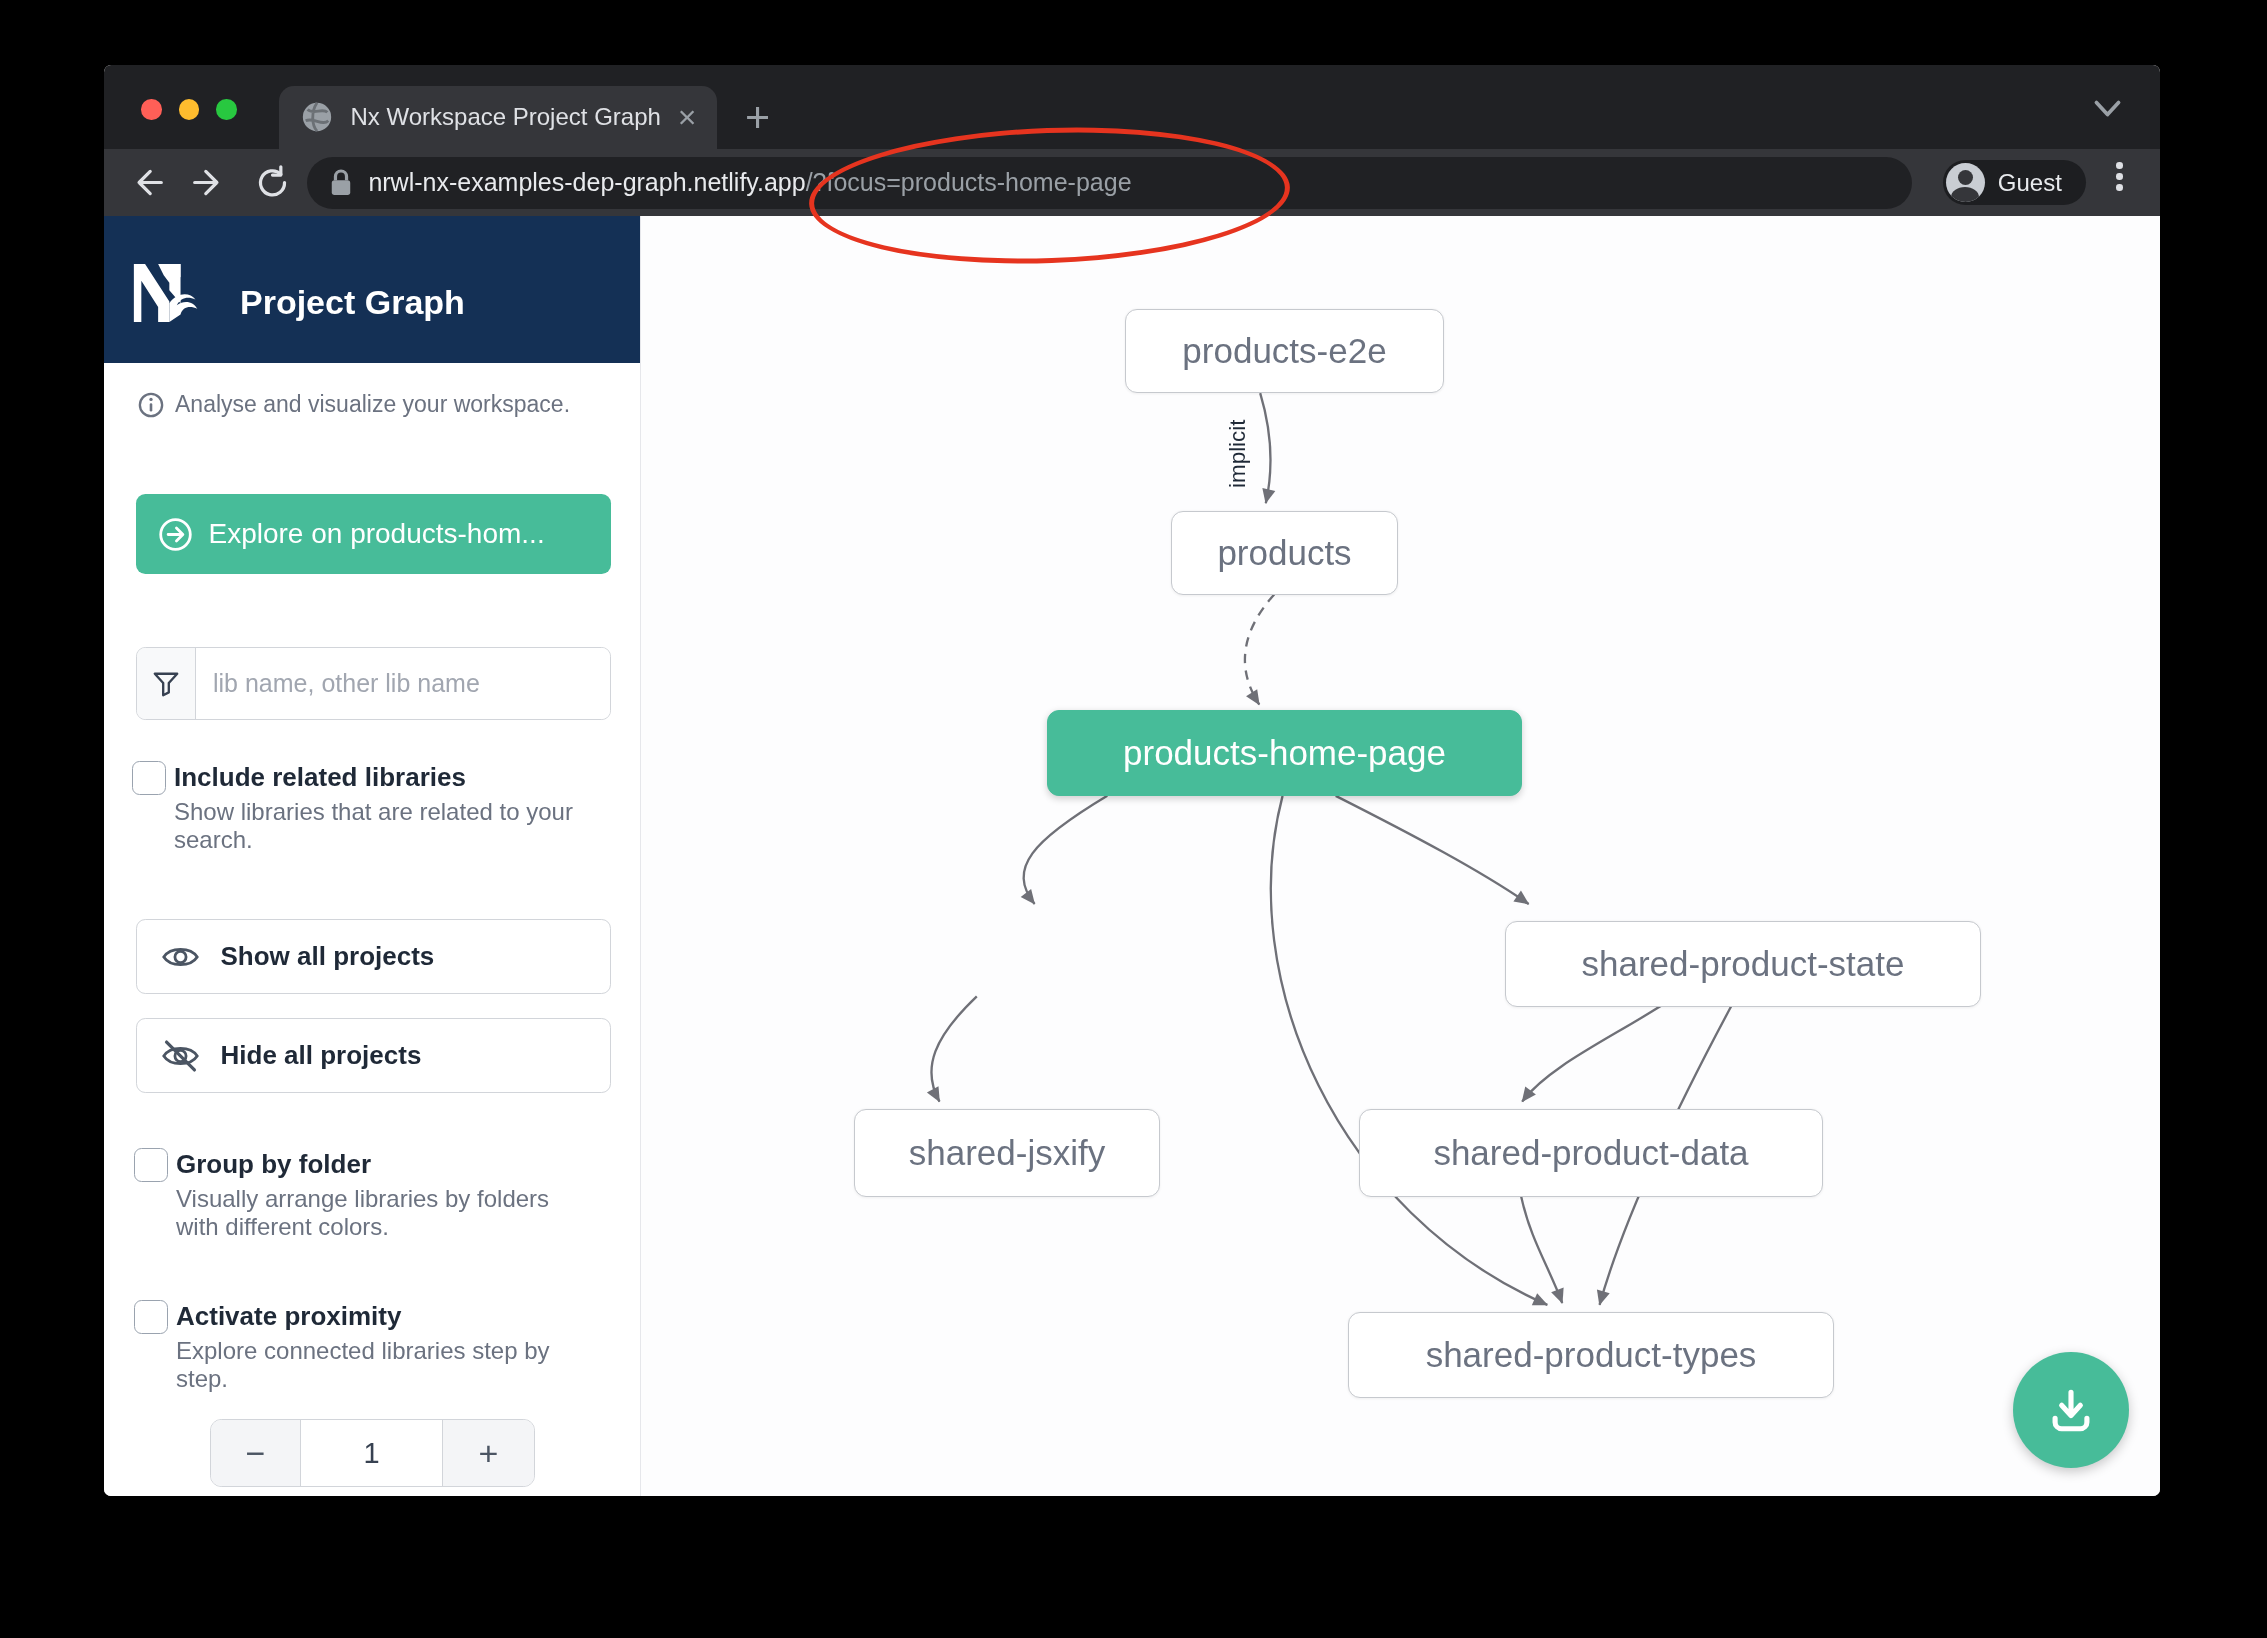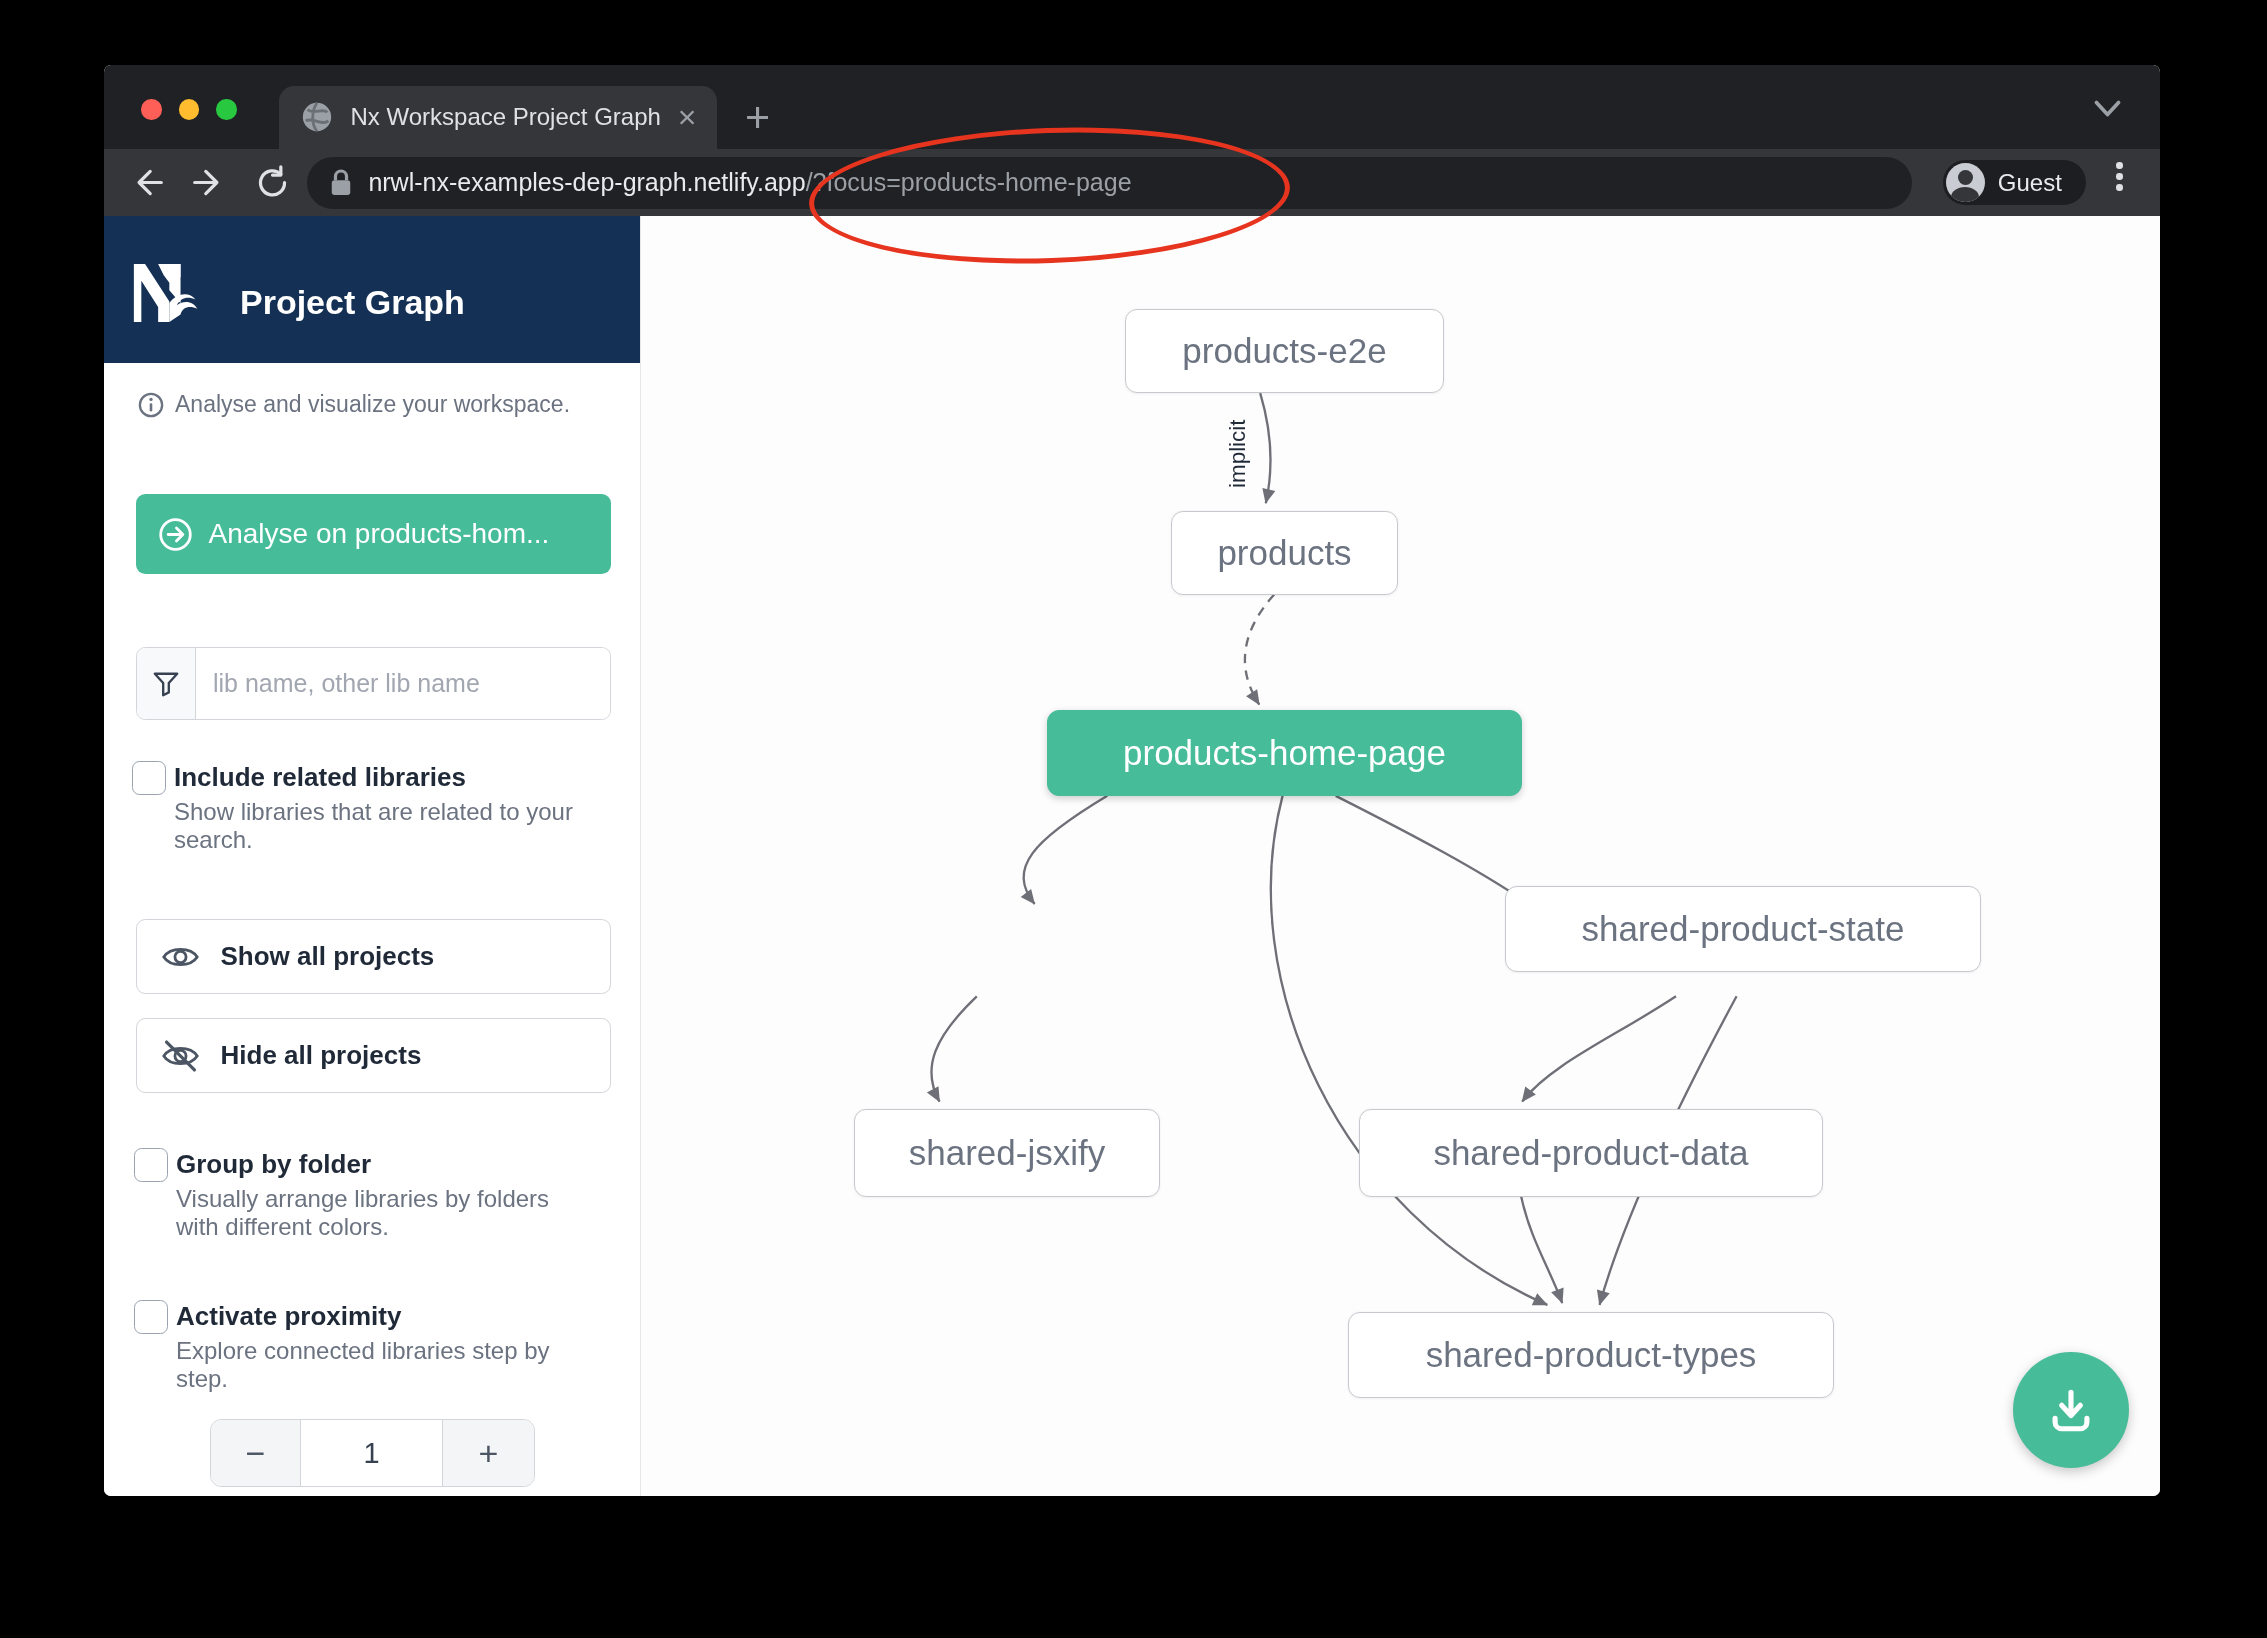--- a/index.html
+++ b/index.html
@@ -153,21 +153,21 @@
         <rect x="12.6" y="12" width="2.8" height="9" rx="1.4" fill="#6b7280"></rect>
       </svg>
       <span>Analyse and visualize your workspace.</span>
     </div>
 
     <button class="focus-btn">
       <svg class="icon" width="37" height="37" viewBox="0 0 40 40">
         <circle cx="20" cy="20" r="16" fill="none" stroke="#fff" stroke-width="3"></circle>
         <path d="M12 20 H27 M21 13 L28 20 L21 27" stroke="#fff" stroke-width="3" fill="none" stroke-linecap="round" stroke-linejoin="round"></path>
       </svg>
-      <span>Analyse on products-hom...</span>
+      <span>Explore on products-hom...</span>
     </button>
 
     <div class="filter">
       <div class="filter-icon-seg">
         <svg class="icon" width="28" height="28" viewBox="0 0 30 30">
           <path d="M3 4 H27 L18 14 V24 L12 27 V14 Z" fill="none" stroke="#374151" stroke-width="2.5" stroke-linejoin="round"></path>
         </svg>
       </div>
       <input type="text" placeholder="lib name, other lib name" style="">
     </div>
@@ -240,20 +240,20 @@
       </svg>
     <button class="fab">
       <svg class="icon" width="58" height="58" viewBox="0 0 62 62">
         <path d="M31 12 V34 M21 26 L31 37 L41 26" stroke="#fff" stroke-width="5.5" fill="none" stroke-linecap="round" stroke-linejoin="round"></path>
         <path d="M14 40 v4 a7 7 0 0 0 7 7 h20 a7 7 0 0 0 7 -7 v-4" stroke="#fff" stroke-width="5.5" fill="none" stroke-linecap="round"></path>
       </svg>
     </button>
   <div class="gnode" style="left: 484px; top: 93px; width: 317px; height: 82px;">products-e2e</div>
       <div class="gnode" style="left: 530px; top: 295px; width: 225px; height: 82px;">products</div>
       <div class="gnode focused" style="left: 406px; top: 494px; width: 473px; height: 84px;">products-home-page</div>
-      <div class="gnode" style="left: 864px; top: 670px; width: 474px; height: 84px;">shared-product-state</div>
+      <div class="gnode" style="left: 864px; top: 705px; width: 474px; height: 84px;">shared-product-state</div>
       <div class="gnode" style="left: 213px; top: 893px; width: 304px; height: 86px;">shared-jsxify</div>
       <div class="gnode" style="left: 718px; top: 893px; width: 462px; height: 86px;">shared-product-data</div>
       <div class="gnode" style="left: 707px; top: 1096px; width: 484px; height: 84px;">shared-product-types</div>
     </div>
 
 </div>
 
 
 </body></html>

